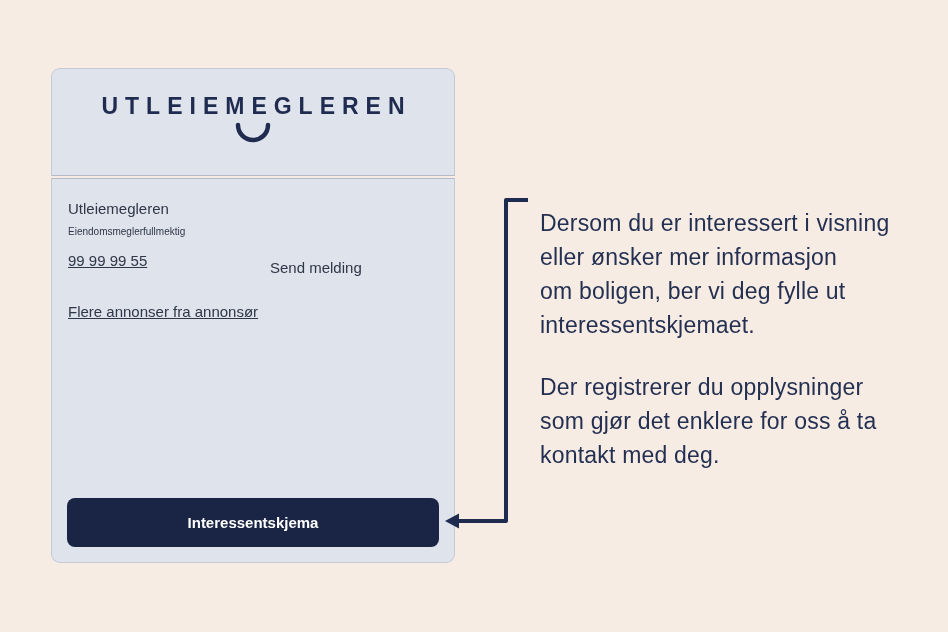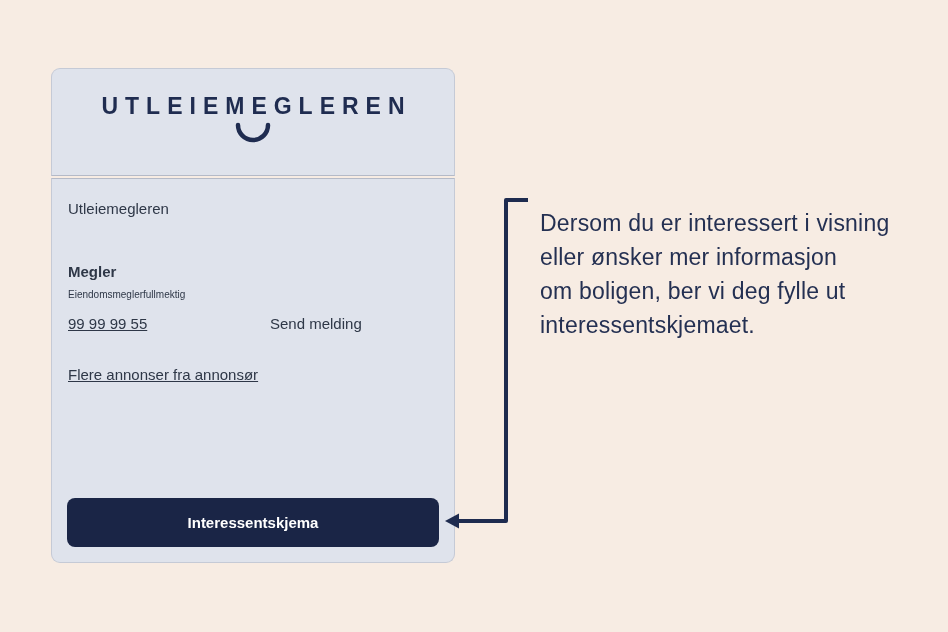--- a/index.html
+++ b/index.html
@@ -49,21 +49,21 @@
   }
   .company-name { padding-top: 21px; }
   .agent-name { margin-top: 46px; font-weight: bold; }
   .agent-title { margin-top: 9px; font-size: 10px; }
   .phone-row { margin-top: 15px; position: relative; height: 18px; }
   .phone-link {
     color: #2e3747;
     text-decoration: underline;
     cursor: pointer;
   }
-  .send-message { position: absolute; left: 202px; top: 0; cursor: pointer; text-align: center; }
+  .send-message { position: absolute; left: 202px; top: 7px; cursor: pointer; text-align: center; }
   .more-ads {
     margin-top: 33px;
     display: inline-block;
     color: #2e3747;
     text-decoration: underline;
     cursor: pointer;
   }
   .question { margin-top: 23px; }
   .cta-button {
     position: absolute;
@@ -110,38 +110,40 @@
     <div class="logo-smile">
       <svg width="44" height="24" viewBox="0 0 44 24">
         <path d="M 7 4 A 15 15 0 0 0 37 4" fill="none" stroke="#1f2c50" stroke-width="4.5" stroke-linecap="round"></path>
       </svg>
     </div>
   </div>
 
   <div class="card-body">
     <div class="company-name">Utleiemegleren</div>
 
-    <div class="agent-name">Megler</div>
     <div class="agent-title">Eiendomsmeglerfullmektig</div>
 
     <div class="phone-row">
       <span class="phone-link">99 99 99 55</span>
       <span class="send-message">Send melding</span>
     </div>
 
     <span class="more-ads">Flere annonser fra annonsør</span>
 
 
     <button class="cta-button">Interessentskjema</button>
   </div>
 </div>
 
 <div class="annotation">
   <p>Dersom du er interessert i visning
 eller ønsker mer informasjon
 om boligen, ber vi deg fylle ut
 interessentskjemaet.</p>
+  <p>Der registrerer du opplysninger
+som gjør det enklere for oss å ta
+kontakt med deg.</p>
 </div>
 
 <svg class="connector-svg" viewBox="0 0 95 340">
   <path d="M 88 8 H 66 V 329 H 19" fill="none" stroke="#1e2b4f" stroke-width="4" stroke-linejoin="round" stroke-linecap="butt"></path>
   <polygon points="5,329 19,321.5 19,336.5" fill="#1e2b4f"></polygon>
 </svg>
 
 </body></html>

